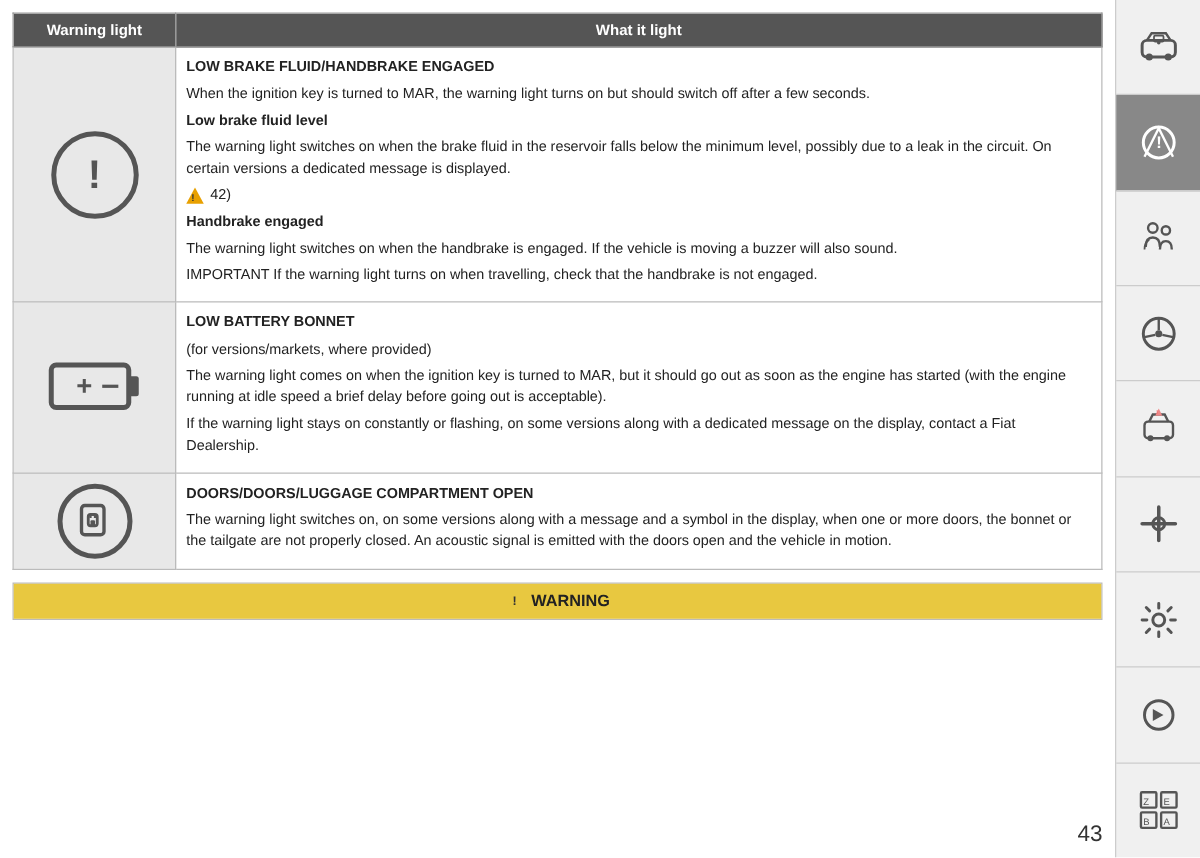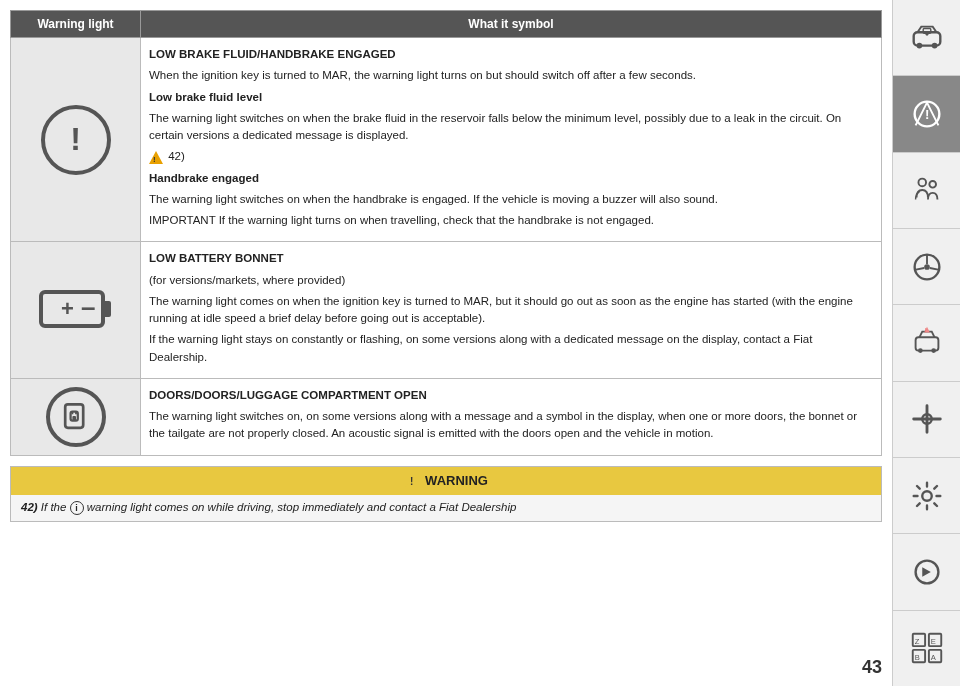--- a/index.html
+++ b/index.html
@@ -184,21 +184,21 @@
       width: 38px;
       height: 38px;
     }
 
     
     .page-number {
       position: absolute;
       bottom: 8px;
       right: 78px;
       font-size: 18px;
-      font-weight: bold;
+      font-weight: normal;
       color: #333;
     }
 
     .circle-i {
       display: inline-flex;
       align-items: center;
       justify-content: center;
       width: 14px;
       height: 14px;
       border-radius: 50%;
@@ -209,21 +209,21 @@
     }
   </style>
 </head>
 <body>
 
 <div class="main-content">
   <table class="warning-table">
     <thead>
       <tr>
         <th style="width:130px;">Warning light</th>
-        <th>What it symbol</th>
+        <th>What it light</th>
       </tr>
     </thead>
     <tbody>
 
       <tr>
         <td class="icon-cell">
           <div class="warning-circle">!</div>
         </td>
         <td class="text-cell">
           <p><strong>LOW BRAKE FLUID/HANDBRAKE ENGAGED</strong></p>
@@ -275,26 +275,20 @@
         </td>
       </tr>
     </tbody>
   </table>
 
   <div class="warning-box">
     <div class="warning-box-header">
       <span class="triangle-warn"></span>
       <span>WARNING</span>
     </div>
-    <div class="warning-box-content">
-      <span><strong>42)</strong></span>
-      <span> If the </span>
-      <span class="circle-i">i</span>
-      <span> warning light comes on while driving, stop immediately and contact a Fiat Dealership</span>
-    </div>
   </div>
 
   <div class="page-number">43</div>
 </div>
 
 <div class="right-sidebar">
 
   <div class="sidebar-item">
     <svg viewBox="0 0 40 40">
       <rect x="6" y="14" width="28" height="14" rx="4" fill="none" stroke="#555" stroke-width="2.5"></rect>

